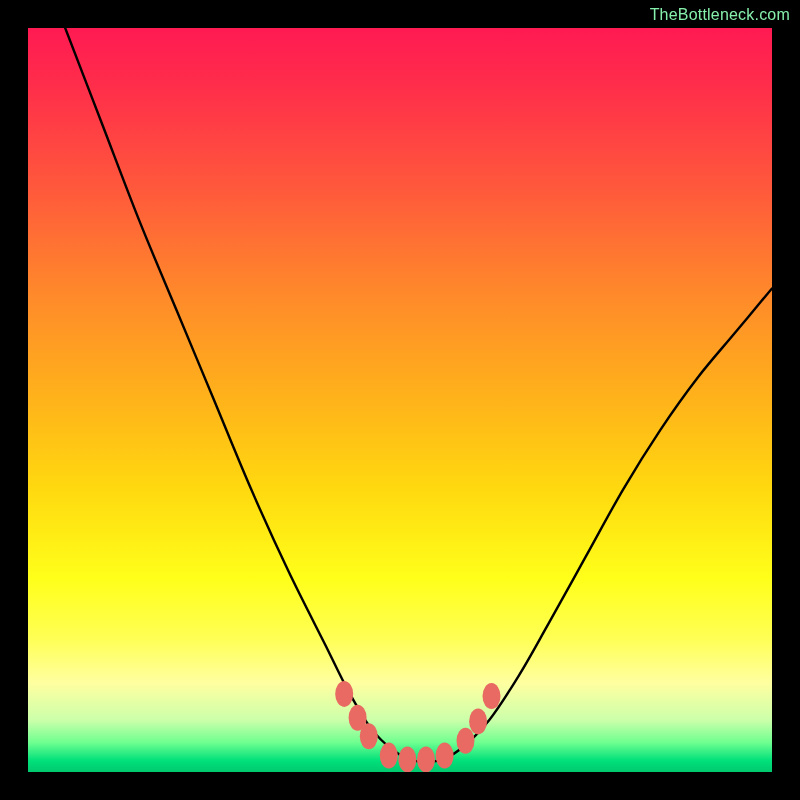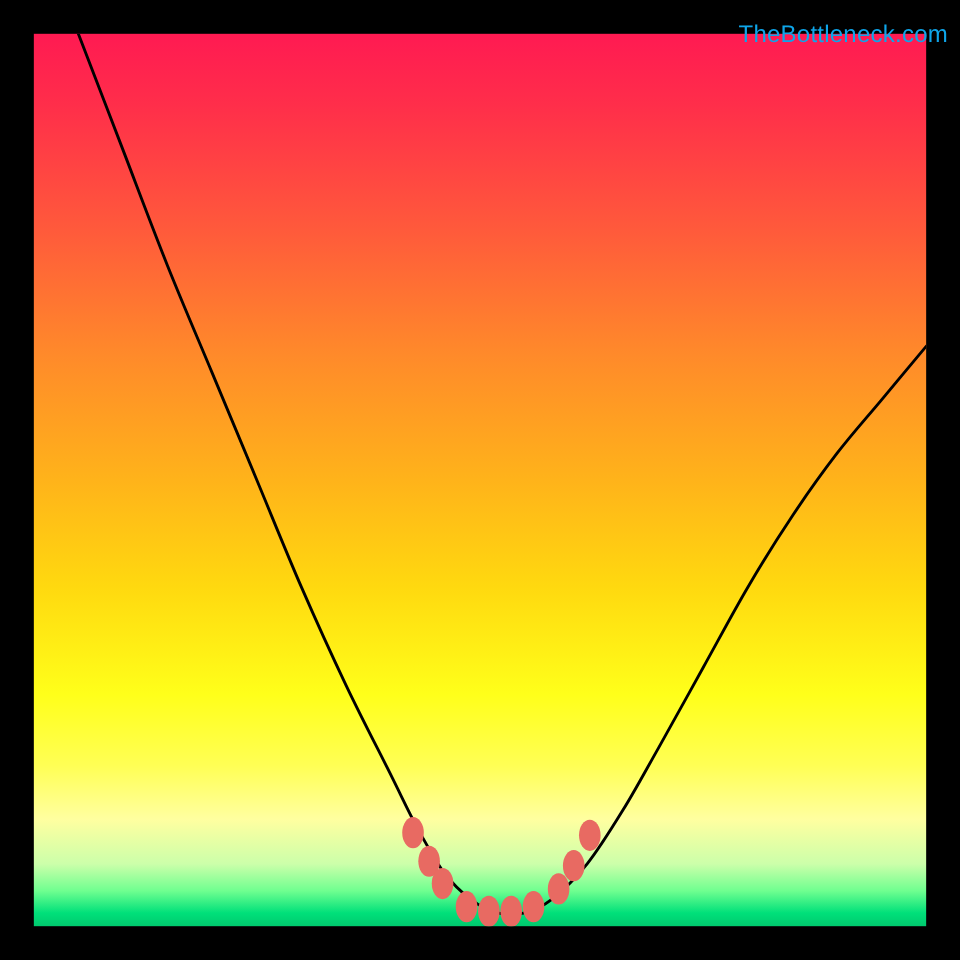--- a/index.html
+++ b/index.html
@@ -42,24 +42,24 @@
       #ffff55 82%,
       #ffffa0 88%,
       #ccffaa 93%,
       #70ff90 96%,
       #00e07a 98.5%,
       #00c96e 100%
     );
   }
   .watermark {
     position: absolute;
-    top: 18px;
+    top: 6px;
     right: 10px;
-    color: #0ea5e9;
-    font-size: 20px;
+    color: #86efac;
+    font-size: 16px;
     font-weight: 500;
     letter-spacing: 0.2px;
     user-select: none;
   }
   svg.curve {
     position: absolute;
     inset: 0;
   }
 </style>
 </head>

